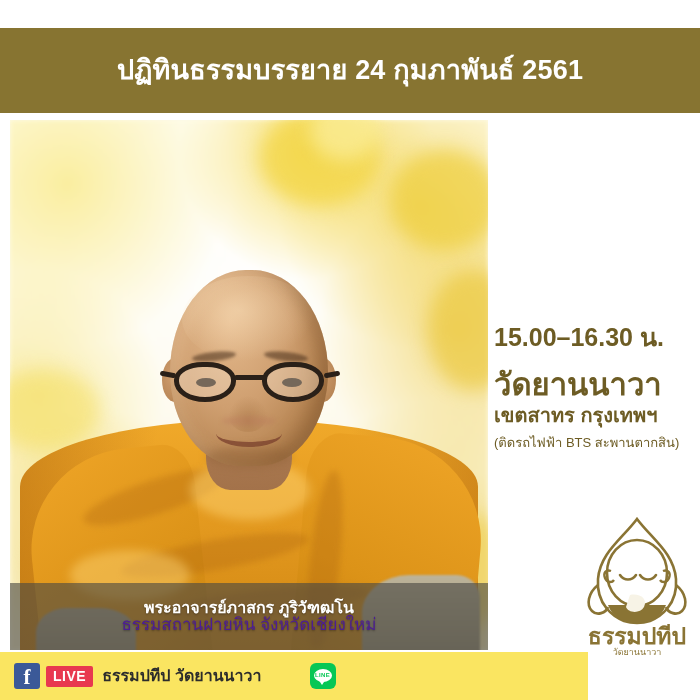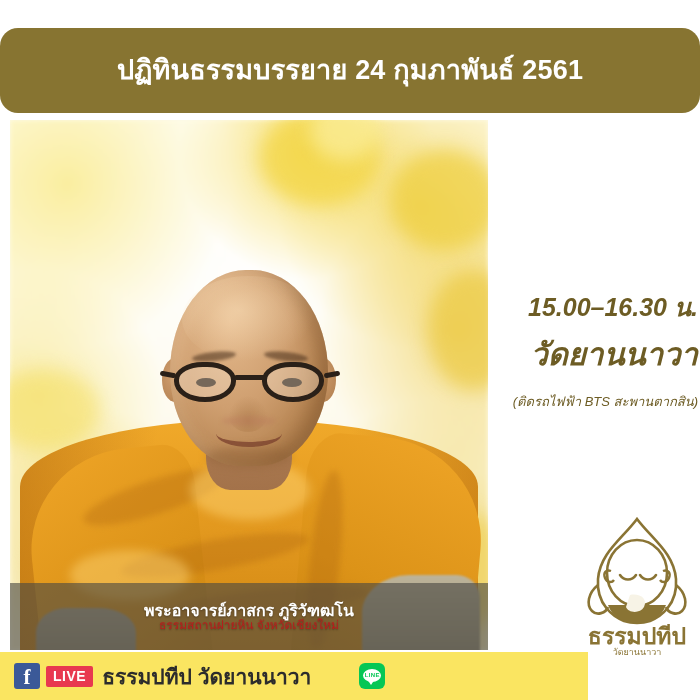--- a/index.html
+++ b/index.html
@@ -25,21 +25,20 @@
   .header-bar {
     position: absolute;
     left: 0;
     top: 28px;
     width: 700px;
     height: 85px;
     background: #877431;
     display: flex;
     align-items: center;
     justify-content: center;
-    border-radius: 18px;
   }
   .header-title {
     color: #ffffff;
     font-size: 27px;
     font-weight: bold;
     letter-spacing: 0.2px;
     white-space: nowrap;
     line-height: 1;
   }
 
@@ -276,34 +275,33 @@
     justify-content: center;
   }
   .caption-name {
     color: #ffffff;
     font-size: 16px;
     font-weight: bold;
     line-height: 1;
     text-shadow: 0 1px 2px rgba(0,0,0,0.35);
   }
   .caption-place {
-    color: #b91c1c;
-    font-size: 12px;
+    color: #4c1d95;
+    font-size: 17px;
     line-height: 1;
     text-shadow: 0 1px 2px rgba(0,0,0,0.35);
   }
 
   
   .info {
     position: absolute;
     left: 494px;
-    top: 294px;
+    top: 324px;
     width: 204px;
-    text-align: right;
-    font-style: italic;
+    text-align: left;
   }
   .info-time {
     color: #6d5c24;
     font-size: 25px;
     font-weight: bold;
     line-height: 1.1;
     white-space: nowrap;
   }
   .info-temple {
     margin-top: 16px;
@@ -315,21 +313,21 @@
   }
   .info-district {
     margin-top: 2px;
     color: #6d5c24;
     font-size: 20px;
     font-weight: bold;
     line-height: 1.15;
     white-space: nowrap;
   }
   .info-note {
-    margin-top: 22px;
+    margin-top: 8px;
     color: #6d5c24;
     font-size: 13px;
     line-height: 1.2;
     white-space: nowrap;
   }
 
   
   .logo {
     position: absolute;
     left: 578px;
@@ -377,21 +375,21 @@
     font-weight: bold;
     letter-spacing: 0.5px;
     padding: 3px 7px 4px 7px;
     border-radius: 2px;
     line-height: 1;
     flex: none;
   }
   .fb-name {
     margin-left: 9px;
     color: #2c2c2c;
-    font-size: 21px;
+    font-size: 16px;
     font-weight: bold;
     line-height: 1;
     white-space: nowrap;
     flex: none;
   }
   .line-icon {
     margin-left: 48px;
     width: 26px;
     height: 26px;
     background: #06c755;
@@ -492,20 +490,21 @@
 
     <div class="caption-band">
       <div class="caption-name">พระอาจารย์ภาสกร ภูริวัฑฒโน</div>
       <div class="caption-place">ธรรมสถานฝายหิน จังหวัดเชียงใหม่</div>
     </div>
   </div>
 
   <div class="info">
     <div class="info-time">15.00–16.30 น.</div>
     <div class="info-temple">วัดยานนาวา</div>
+    <div class="info-district">เขตสาทร กรุงเทพฯ</div>
     <div class="info-note">(ติดรถไฟฟ้า BTS สะพานตากสิน)</div>
   </div>
 
   <div class="logo">
     <svg viewBox="0 0 118 145" width="118" height="145" aria-hidden="true">
       <g fill="none" stroke="#8a7434" stroke-width="2.6">
         <path d="M59 6 C 74 26, 96 40, 98 66 C 100 92, 82 104, 72 108
                  C 66 110, 60 110, 59 110 C 58 110, 52 110, 46 108
                  C 36 104, 18 92, 20 66 C 22 40, 44 26, 59 6 Z"></path>
         <path d="M20 72 C 10 80, 8 92, 14 98 C 19 103, 28 100, 30 94"></path>

